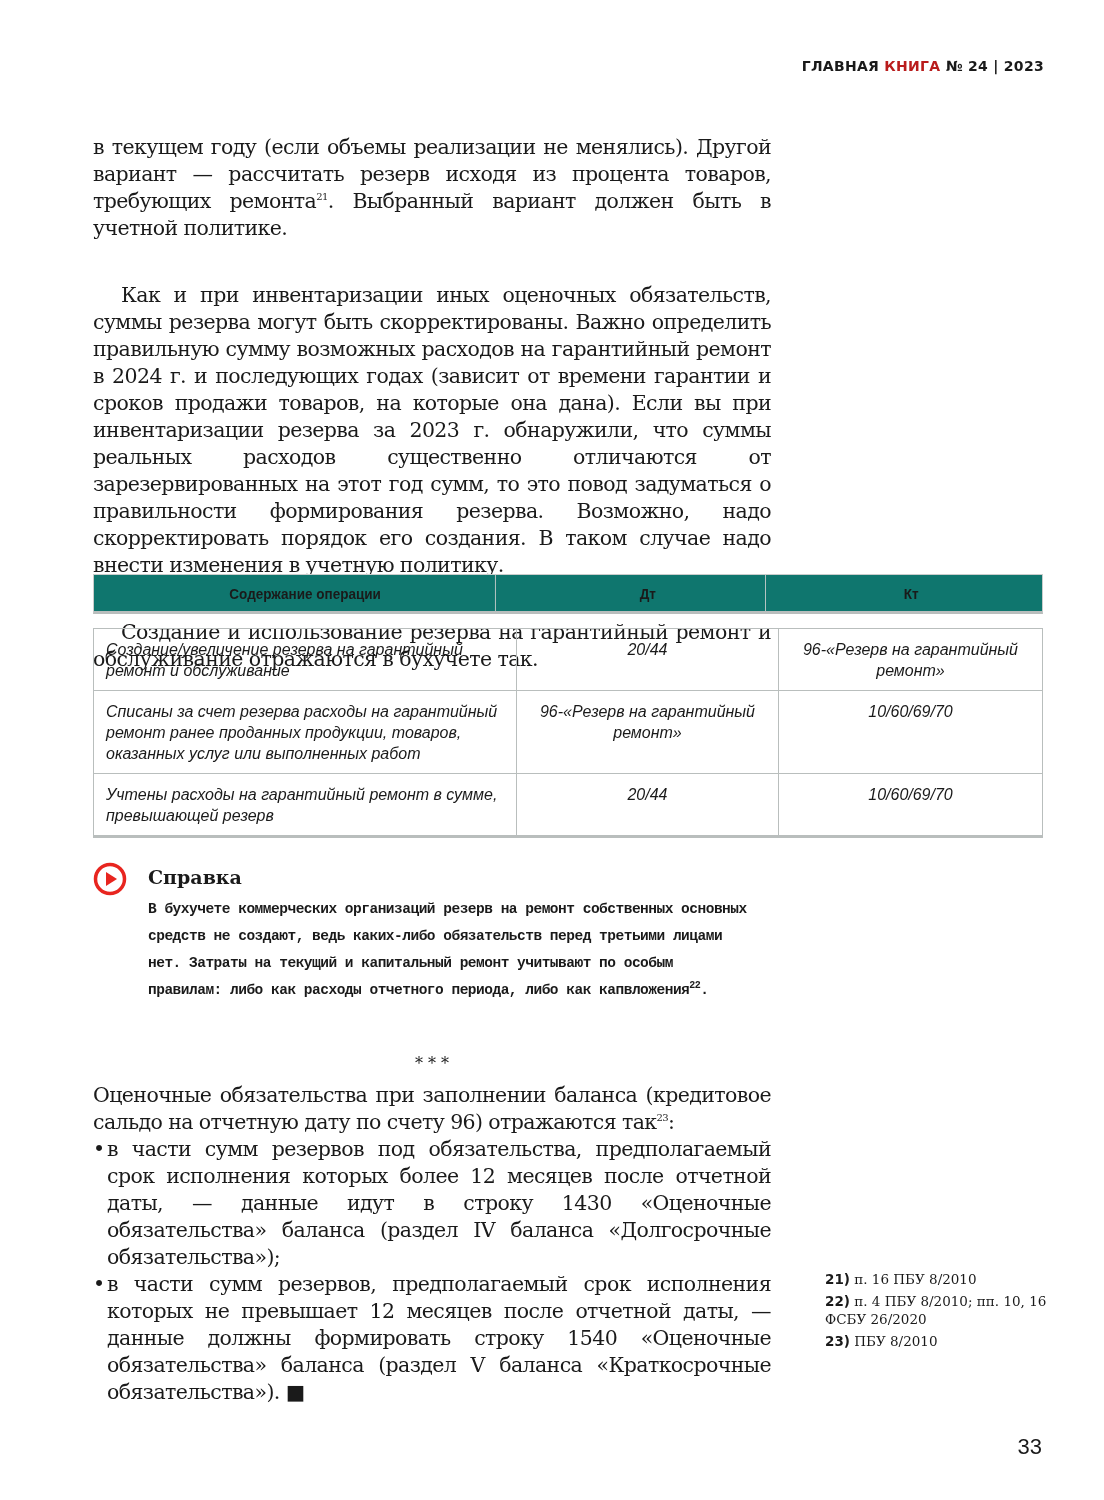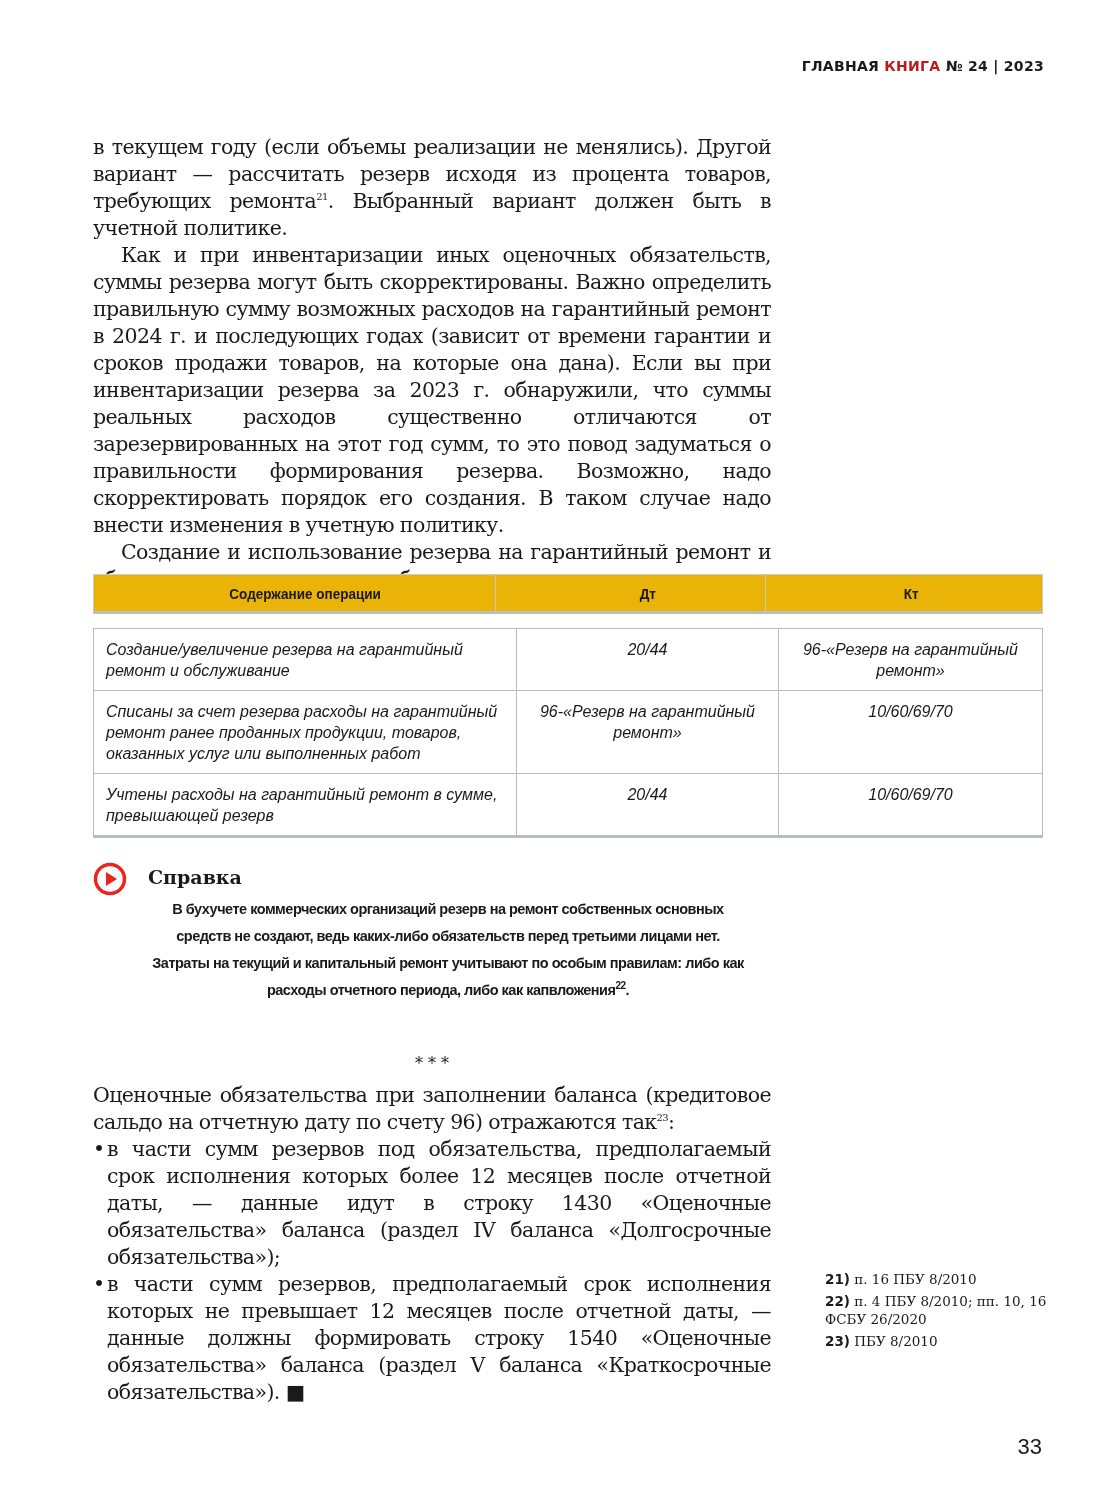--- a/index.html
+++ b/index.html
@@ -1,40 +1,40 @@
 <!DOCTYPE html>
 <html><head>
 <meta charset="utf-8">
 <style>
   html, body { margin: 0; padding: 0; background: #ffffff; }
   body { width: 1104px; height: 1500px; position: relative; overflow: hidden; color: #1a1a1a; }
   .header { position: absolute; top: 58px; right: 60px; font-family: "DejaVu Sans", sans-serif; font-weight: bold; font-size: 14px; letter-spacing: 0.3px; }
   .header .brand-accent { color: #b91c1c; }
   .main { position: absolute; left: 93px; width: 678px; font-family: "DejaVu Serif", "Liberation Serif", serif; font-size: 20.5px; line-height: 27px; text-align: justify; letter-spacing: -0.6px; }
   .main p { margin: 0; }
-  .main p.indent { text-indent: 28px; }
+  .main p.indent { text-indent: 28px; margin-top: 40px; }
   sup { font-size: 10px; line-height: 0; vertical-align: super; }
   .tbl-wrap { position: absolute; left: 93px; top: 574px; width: 950px; font-family: "Liberation Sans", sans-serif; }
-  .thead { display: flex; background: #eab308; border: 1px solid #c9cccb; border-bottom: 3px solid #b9bebd; height: 36px; justify-content: center; }
+  .thead { display: flex; background: #0f766e; border: 1px solid #c9cccb; border-bottom: 3px solid #b9bebd; height: 36px; justify-content: center; }
   .thead div { display: flex; align-items: center; justify-content: center; font-weight: bold; font-size: 15px; transform: scaleX(0.9); }
   .col1 { width: 423px; }
   .col2 { width: 262px; }
   .col3 { width: 263px; }
   .thead .col1, .thead .col2 { border-right: 1px solid #c9cccb; }
   .tbody { margin-top: 14px; border: 1px solid #b9bebd; border-bottom: 3px solid #b9bebd; }
   .trow { display: flex; border-top: 1px solid #b9bebd; font-style: italic; }
   .trow:first-child { border-top: none; }
   .trow div { font-size: 16px; line-height: 21px; padding: 10px 12px 8px 12px; box-sizing: border-box; }
   .trow .col1 { border-right: 1px solid #b9bebd; text-align: left; }
   .trow .col2 { border-right: 1px solid #b9bebd; text-align: center; }
   .trow .col3 { text-align: center; }
   .note { position: absolute; left: 93px; top: 862px; width: 680px; }
   .note-icon { position: absolute; left: 0; top: 0; width: 34px; height: 34px; }
   .note-title { position: absolute; left: 55px; top: 4px; font-family: "DejaVu Serif", serif; font-weight: bold; font-size: 19px; }
-  .note-body { position: absolute; left: 55px; top: 34px; width: 600px; font-family: Liberation Sans, sans-serif; font-weight: bold; font-size: 14.5px; line-height: 27px; letter-spacing: -0.5px; text-align: center; }
+  .note-body { position: absolute; left: 55px; top: 34px; width: 600px; font-family: Liberation Mono, monospace; font-weight: bold; font-size: 14.5px; line-height: 27px; letter-spacing: -0.5px; }
   .stars { position: absolute; left: 93px; top: 1054px; width: 678px; text-align: center; font-family: "DejaVu Serif", serif; font-size: 16px; }
   .bullets { margin: 0; padding: 0; list-style: none; }
   .bullets li { position: relative; padding-left: 14px; }
   .bullets li::before { content: "•"; position: absolute; left: 0; }
   .footnotes { position: absolute; left: 825px; top: 1270px; width: 230px; font-family: "DejaVu Serif", serif; font-size: 13.5px; line-height: 18px; }
   .footnotes div { margin-bottom: 4px; }
   .footnotes b { font-family: "DejaVu Sans", sans-serif; text-align: right; }
   .pagenum { position: absolute; right: 62px; top: 1434px; font-family: "Liberation Sans", sans-serif; font-size: 22px; text-align: center; }
 </style>
 </head>

